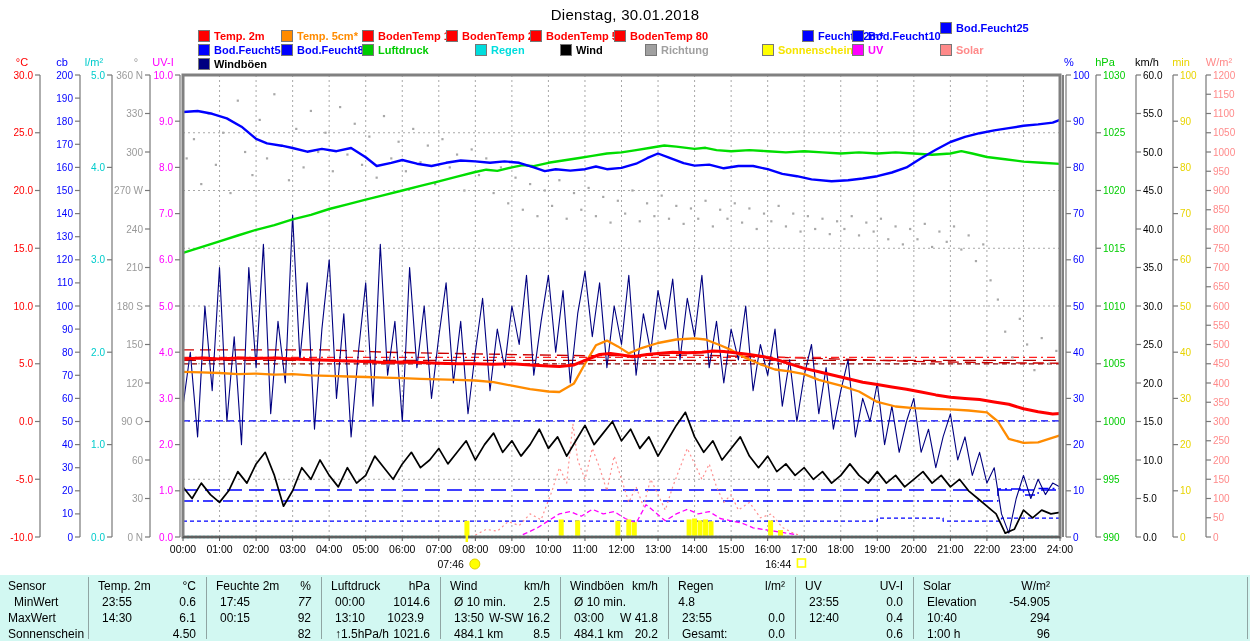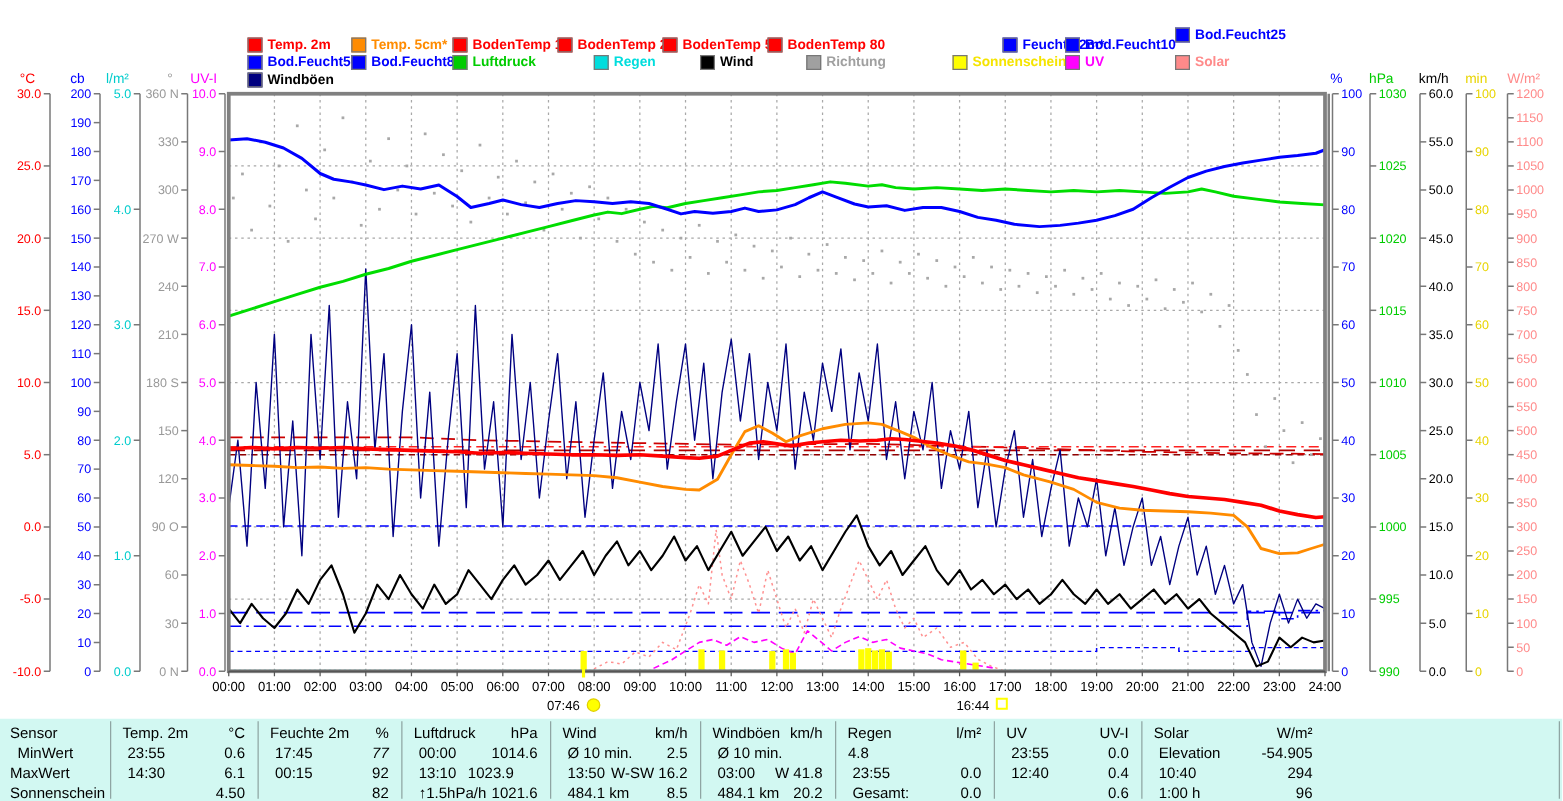--- a/index.html
+++ b/index.html
@@ -14,20 +14,21 @@
   #stats-table{position:absolute;left:0;top:575px;width:1250px;height:66px;
          background:#d2f8f2;font-size:12px;color:#000;}
   .tdiv{position:absolute;top:2px;bottom:2px;width:1px;background:#8fa5a3;}
   .tcell{position:absolute;white-space:nowrap;}
   .tbold{font-weight:400;}
 </style>
 </head>
 <body>
 <div class="stage">
 
+<div class="title">Dienstag, 30.01.2018</div>
 <svg id="chart-svg" width="1250" height="575">
       <g>
         <line x1="219.54166666666666" y1="75" x2="219.54166666666666" y2="537" stroke="#a8a8a8" stroke-width="1" stroke-dasharray="2,3"></line>
         <line x1="256.0833333333333" y1="75" x2="256.0833333333333" y2="537" stroke="#a8a8a8" stroke-width="1" stroke-dasharray="2,3"></line>
         <line x1="292.625" y1="75" x2="292.625" y2="537" stroke="#a8a8a8" stroke-width="1" stroke-dasharray="2,3"></line>
         <line x1="329.16666666666663" y1="75" x2="329.16666666666663" y2="537" stroke="#a8a8a8" stroke-width="1" stroke-dasharray="2,3"></line>
         <line x1="365.70833333333337" y1="75" x2="365.70833333333337" y2="537" stroke="#a8a8a8" stroke-width="1" stroke-dasharray="2,3"></line>
         <line x1="402.25" y1="75" x2="402.25" y2="537" stroke="#a8a8a8" stroke-width="1" stroke-dasharray="2,3"></line>
         <line x1="438.7916666666667" y1="75" x2="438.7916666666667" y2="537" stroke="#a8a8a8" stroke-width="1" stroke-dasharray="2,3"></line>
         <line x1="475.3333333333333" y1="75" x2="475.3333333333333" y2="537" stroke="#a8a8a8" stroke-width="1" stroke-dasharray="2,3"></line>
@@ -705,21 +706,21 @@
       <div class="tcell" style="left: 206px; width: 105px; text-align: right; top: 20px; font-style: italic;">77</div>
       <div class="tcell" style="left: 220px; top: 36px;">00:15</div>
       <div class="tcell" style="left: 206px; width: 105px; text-align: right; top: 36px;">92</div>
       <div class="tcell" style="left: 206px; width: 105px; text-align: right; top: 52px;">82</div>
       <div class="tdiv" style="left: 321px;"></div>
       <div class="tcell tbold" style="left: 331px; top: 4px;">Luftdruck</div>
       <div class="tcell tbold" style="left: 321px; width: 109px; text-align: right; top: 4px;">hPa</div>
       <div class="tcell" style="left: 335px; top: 20px;">00:00</div>
       <div class="tcell" style="left: 321px; width: 109px; text-align: right; top: 20px;">1014.6</div>
       <div class="tcell" style="left: 335px; top: 36px;">13:10</div>
-      <div class="tcell" style="left: 302px; width: 109px; text-align: right; top: 36px;">1023.9</div>
+      <div class="tcell" style="left: 315px; width: 109px; text-align: right; top: 36px;">1023.9</div>
       <div class="tcell" style="left: 335px; top: 52px;">↑1.5hPa/h</div>
       <div class="tcell" style="left: 321px; width: 109px; text-align: right; top: 52px;">1021.6</div>
       <div class="tdiv" style="left: 440px;"></div>
       <div class="tcell tbold" style="left: 450px; top: 4px;">Wind</div>
       <div class="tcell tbold" style="left: 440px; width: 110px; text-align: right; top: 4px;">km/h</div>
       <div class="tcell" style="left: 454px; top: 20px;">Ø 10 min.</div>
       <div class="tcell" style="left: 440px; width: 110px; text-align: right; top: 20px;">2.5</div>
       <div class="tcell" style="left: 454px; top: 36px;">13:50</div>
       <div class="tcell" style="left: 440px; width: 110px; text-align: right; top: 36px;">W-SW 16.2</div>
       <div class="tcell" style="left: 454px; top: 52px;">484.1 km</div>

